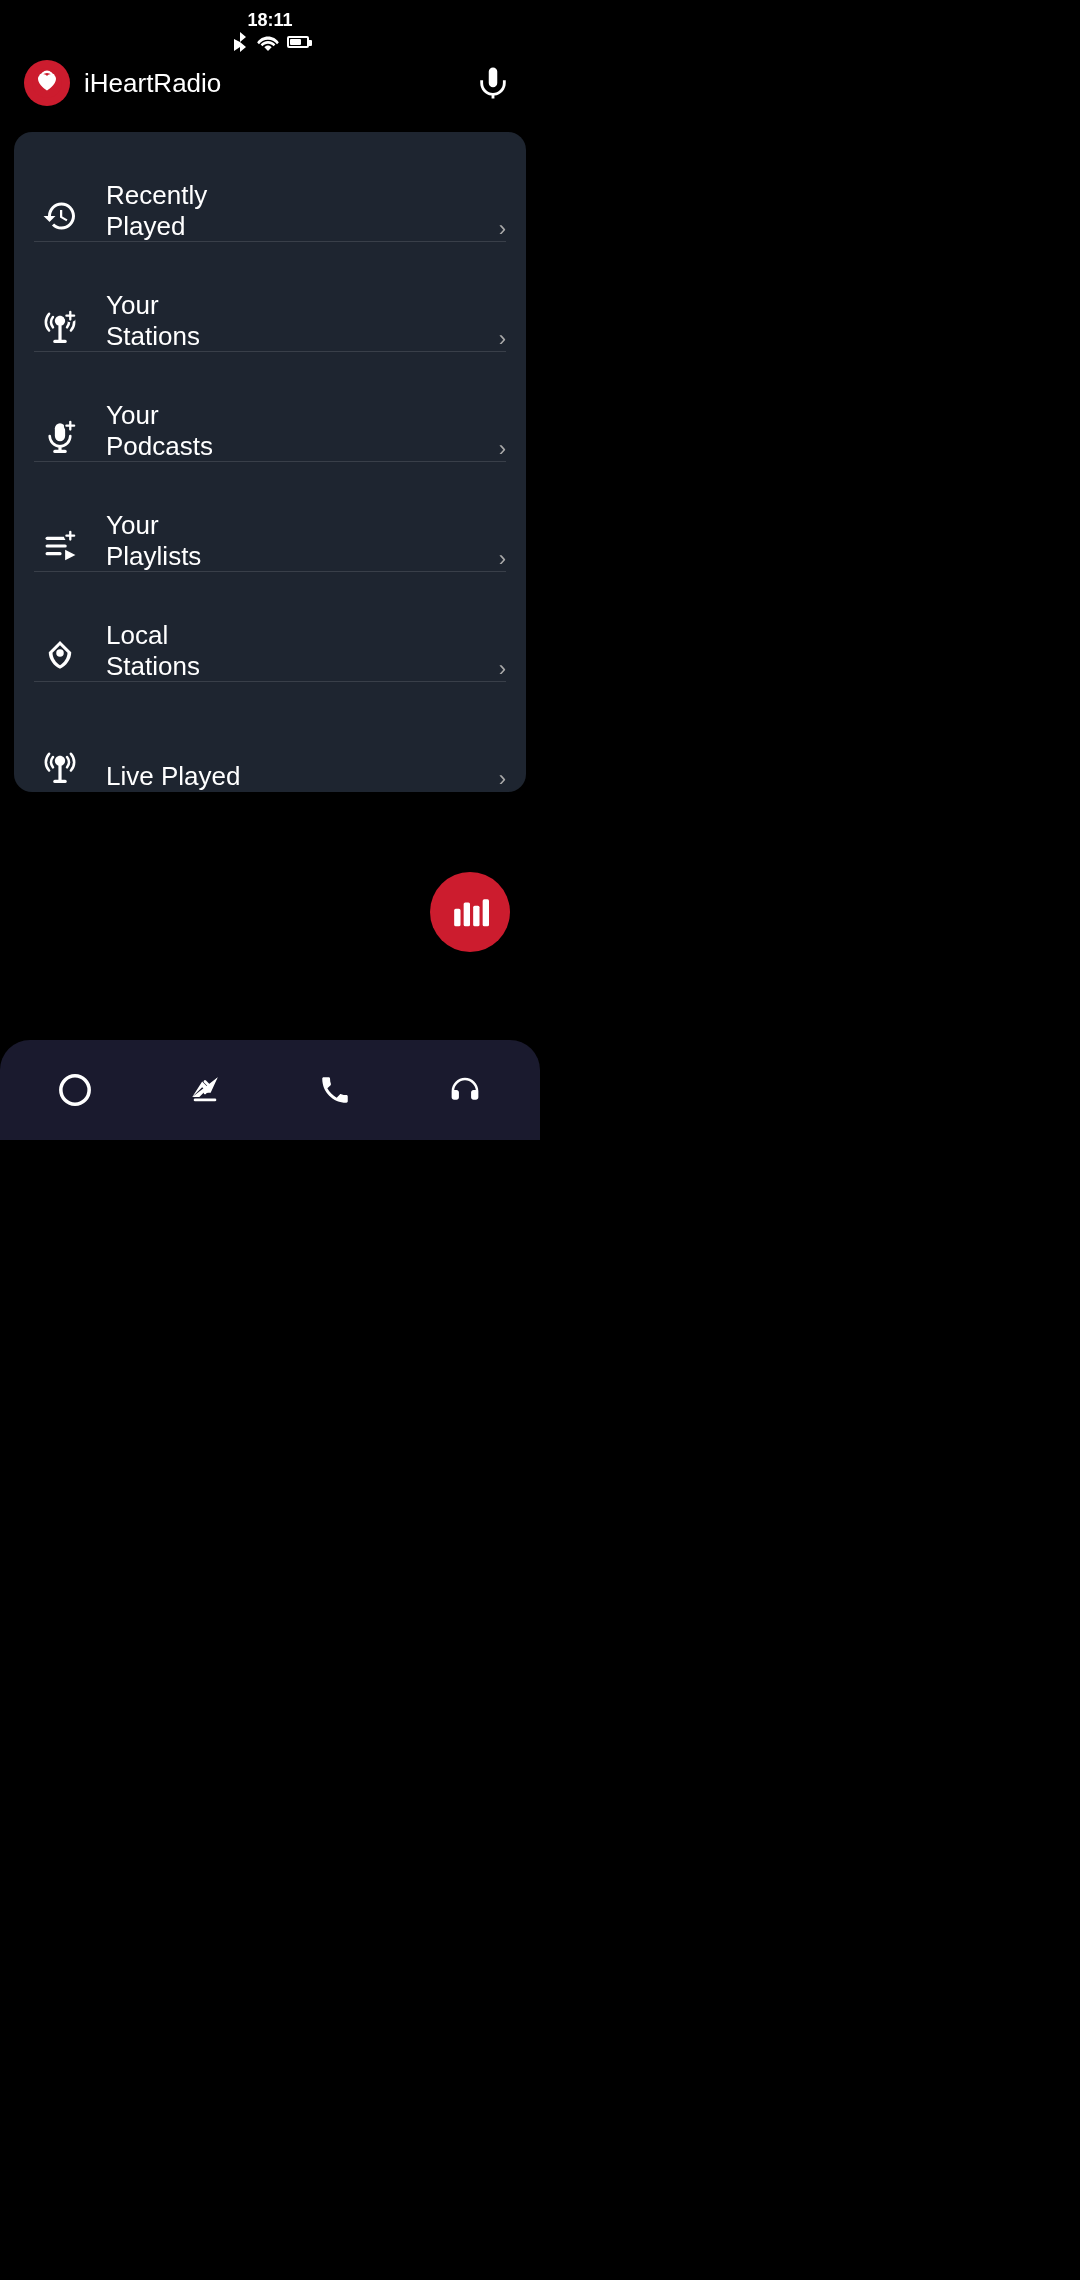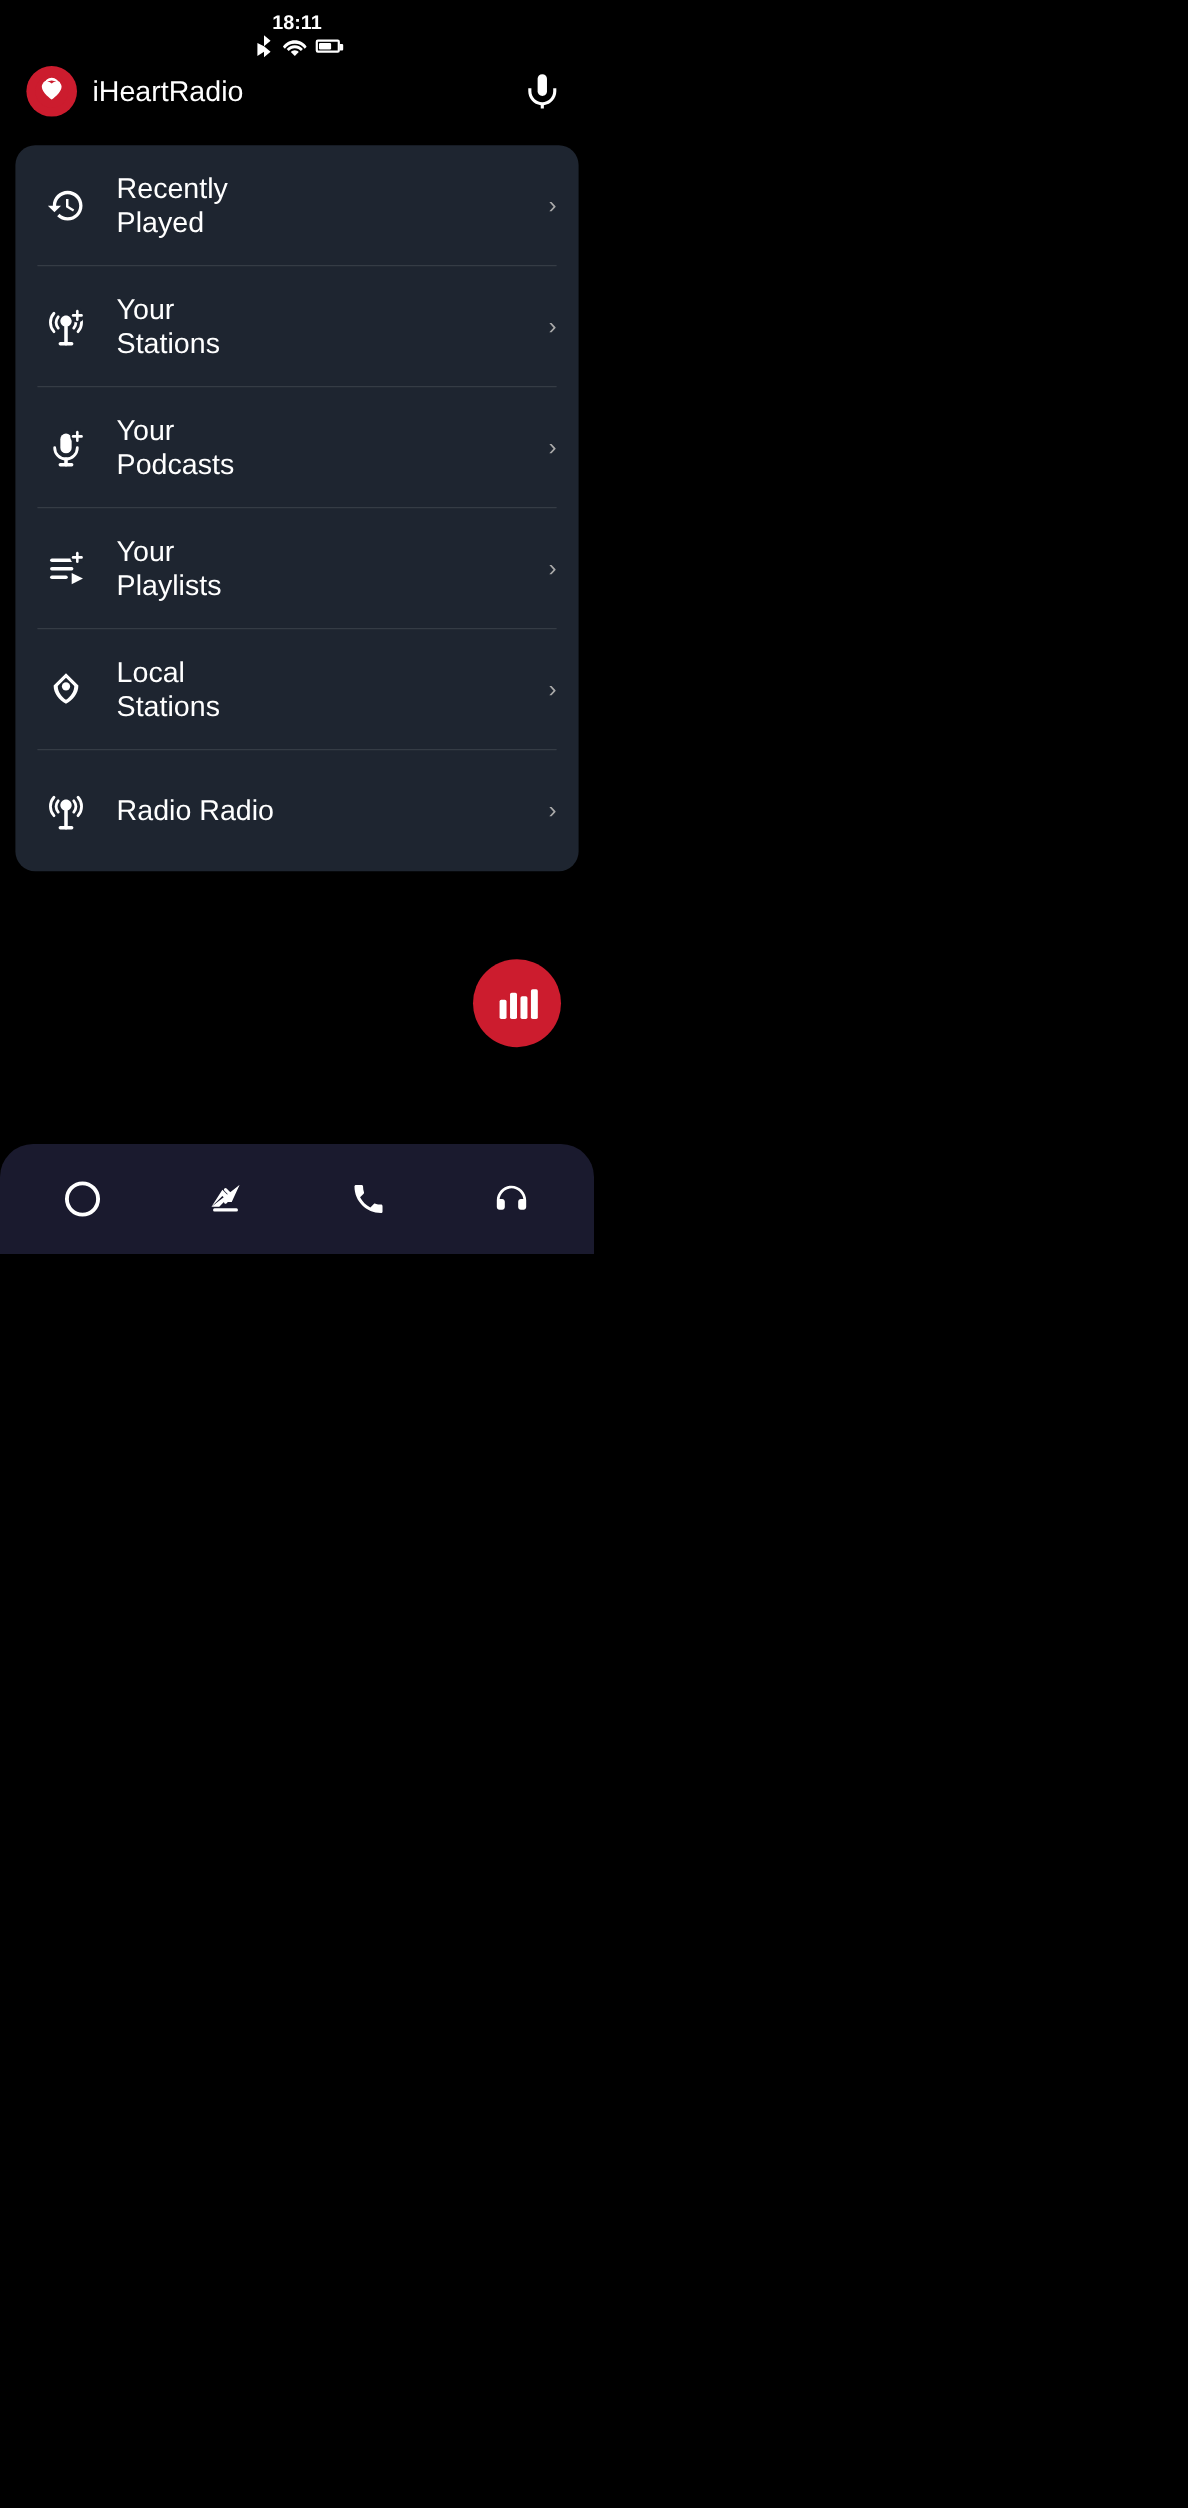--- a/index.html
+++ b/index.html
@@ -80,22 +80,22 @@
     .menu-container {
       margin: 10px 14px 0 14px;
       background: #1e2530;
       border-radius: 18px;
       overflow: hidden;
     }
 
     
     .menu-item {
       display: flex;
-      align-items: center;
-      padding: 15px 20px;
+      align-items: flex-end;
+      padding: 0 20px;
       height: 110px;
       cursor: pointer;
       position: relative;
     }
     .menu-item:not(:last-child)::after {
       content: '';
       position: absolute;
       bottom: 0;
       left: 20px;
       right: 20px;
@@ -336,21 +336,21 @@
       <svg viewBox="0 0 28 28" fill="white" xmlns="http://www.w3.org/2000/svg">
         <path d="M14 14c-2.2 0-4-1.8-4-4s1.8-4 4-4 4 1.8 4 4-1.8 4-4 4z"></path>
         <path d="M8.5 7C7.6 8.1 7 9.5 7 11s.6 2.9 1.5 4" stroke="white" stroke-width="2" fill="none" stroke-linecap="round"></path>
         <path d="M19.5 7C20.4 8.1 21 9.5 21 11s-.6 2.9-1.5 4" stroke="white" stroke-width="2" fill="none" stroke-linecap="round"></path>
         <path d="M5.5 4.5C3.9 6.3 3 8.5 3 11s.9 4.7 2.5 6.5" stroke="white" stroke-width="2" fill="none" stroke-linecap="round"></path>
         <path d="M22.5 4.5C24.1 6.3 25 8.5 25 11s-.9 4.7-2.5 6.5" stroke="white" stroke-width="2" fill="none" stroke-linecap="round"></path>
         <line x1="14" y1="14" x2="14" y2="26" stroke="white" stroke-width="2.5" stroke-linecap="round"></line>
         <line x1="10" y1="26" x2="18" y2="26" stroke="white" stroke-width="2.5" stroke-linecap="round"></line>
       </svg>
     </div>
-    <span class="menu-label">Radio Radio</span>
+    <span class="menu-label">Live Played</span>
     <span class="chevron">›</span>
   </div>
 
 </div>
 
 <div class="fab">
   <svg viewBox="0 0 24 24" fill="white" xmlns="http://www.w3.org/2000/svg">
     <rect x="2" y="10" width="4" height="11" rx="1"></rect>
     <rect x="8" y="6" width="4" height="15" rx="1"></rect>
     <rect x="14" y="8" width="4" height="13" rx="1"></rect>

